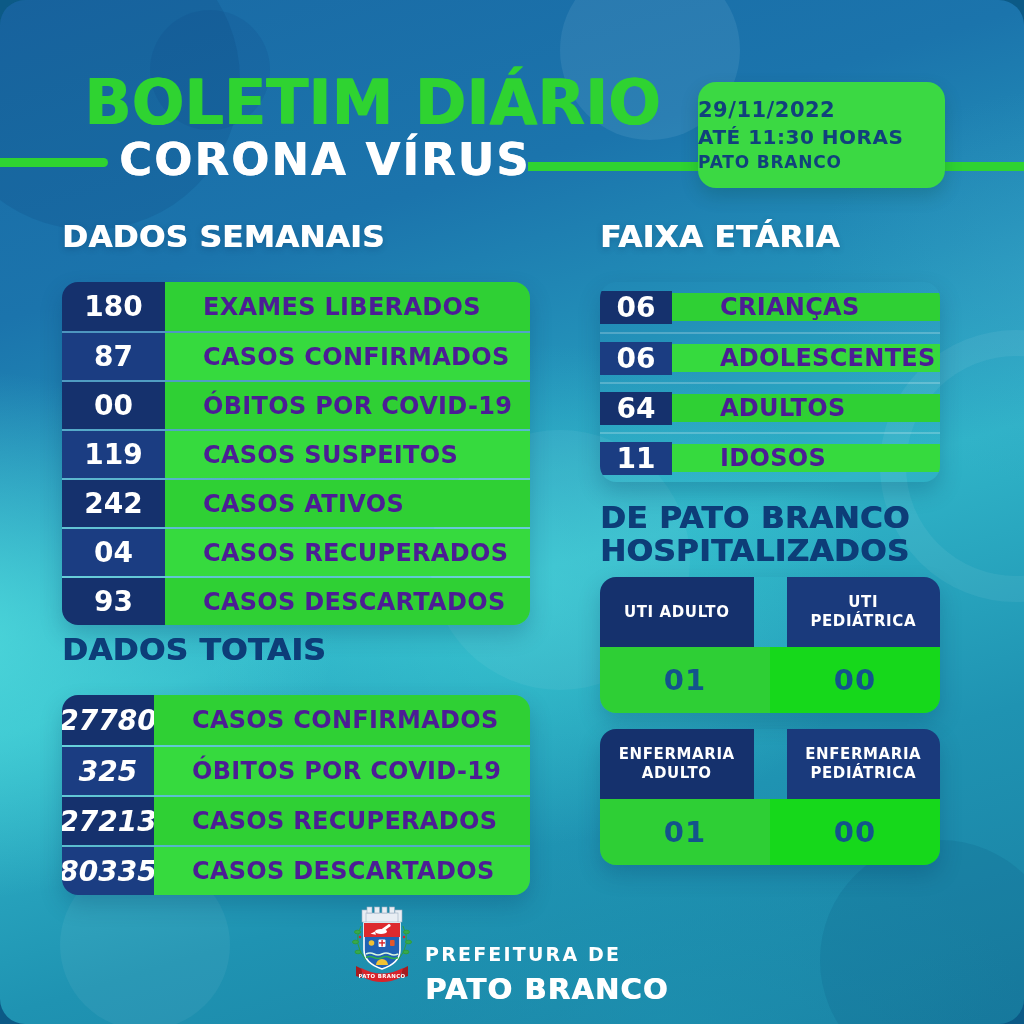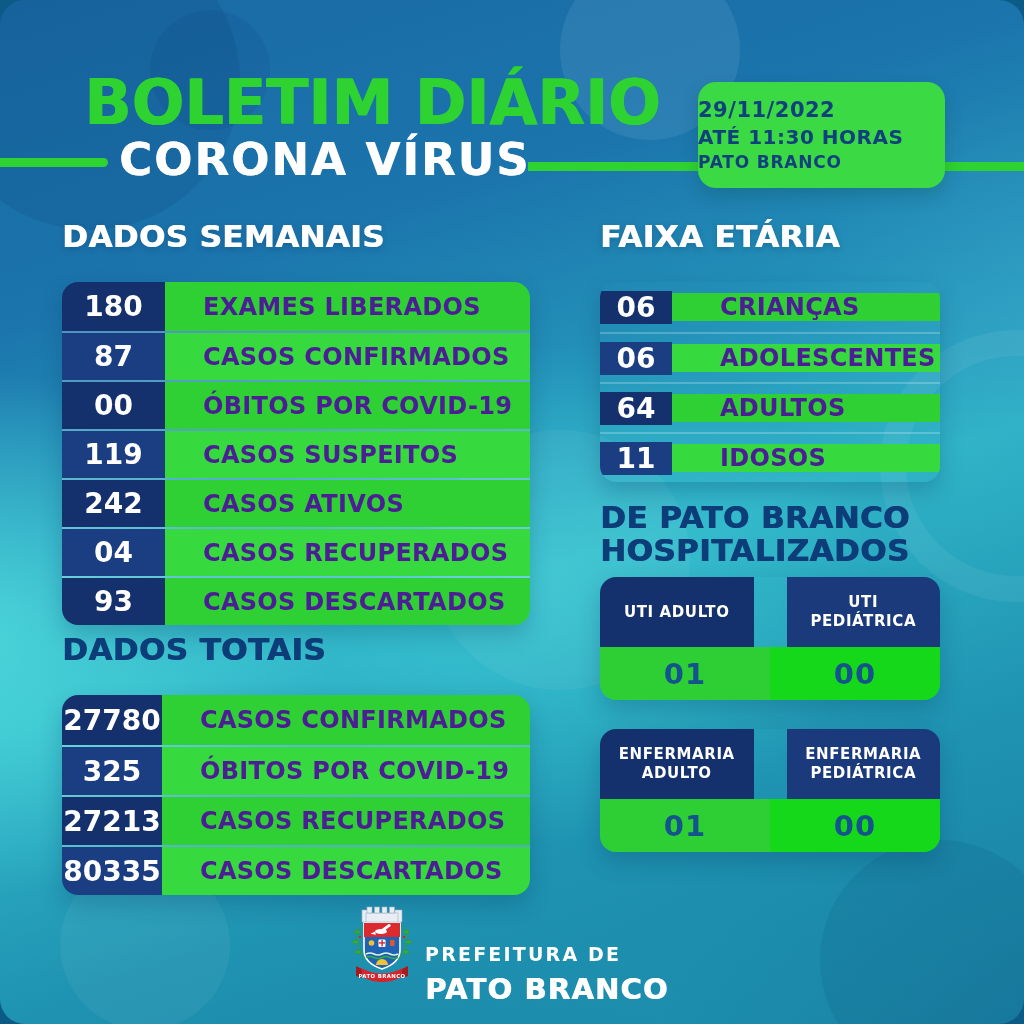--- a/index.html
+++ b/index.html
@@ -53,34 +53,34 @@
   .tbl-weekly{left:62px;top:256px;width:468px;}
   .tbl-weekly .trow{height:49px;}
   .tbl-weekly .tnum{width:103px;font-size:28px;}
   .tbl-weekly .tlbl{padding-left:38px;font-size:24px;}
   .tbl-age{left:600px;top:256px;width:340px;}
   .tbl-age .trow{height:50px;align-items:center;}
   .tbl-age .tnum{width:72px;font-size:28px;}
   .tbl-age .tlbl{padding-left:48px;font-size:24px;}
   .tbl-totals{left:62px;top:669px;width:468px;}
   .tbl-totals .trow{height:50px;}
-  .tbl-totals .tnum{width:100px;font-size:28px;}
+  .tbl-totals .tnum{width:92px;font-size:28px;font-style:italic;}
   .tbl-totals .tlbl{padding-left:38px;font-size:24px;}
 
   .hosp-card{position:absolute;left:600px;width:340px;border-radius:16px;overflow:hidden;
     box-shadow:0 10px 22px rgba(0,40,80,.22);}
   .card-uti{top:577px;}
   .card-enf{top:729px;}
   .hhead{display:flex;}
   .hcell{width:50%;min-height:70px;display:flex;align-items:center;justify-content:center;text-align:center;
     color:#ffffff;font-weight:800;font-size:15px;letter-spacing:.6px;padding:6px 16px;box-sizing:border-box;
     background:#15316d;line-height:1.25;}
   .hcell.rgt{background:#1a3a7c;margin-left:33px;}
   .hbody{display:flex;}
-  .hval{width:50%;height:53px;display:flex;align-items:center;justify-content:center;
+  .hval{width:50%;height:66px;display:flex;align-items:center;justify-content:center;
     font-size:29px;font-weight:800;color:#14538c;letter-spacing:1px;}
   .hval.lft{background:#2ecf35;}
   .hval.rgt{background:#16d81b;}
 
   .crest{position:absolute;left:349px;top:902px;}
   .footer-text{position:absolute;left:425px;top:943px;color:#ffffff;}
   .pref{font-size:19px;font-weight:700;letter-spacing:2.2px;}
   .city{font-size:29px;font-weight:900;letter-spacing:1.2px;margin-top:7px;text-shadow:.8px 0 currentColor;}
 </style>
 </head>

